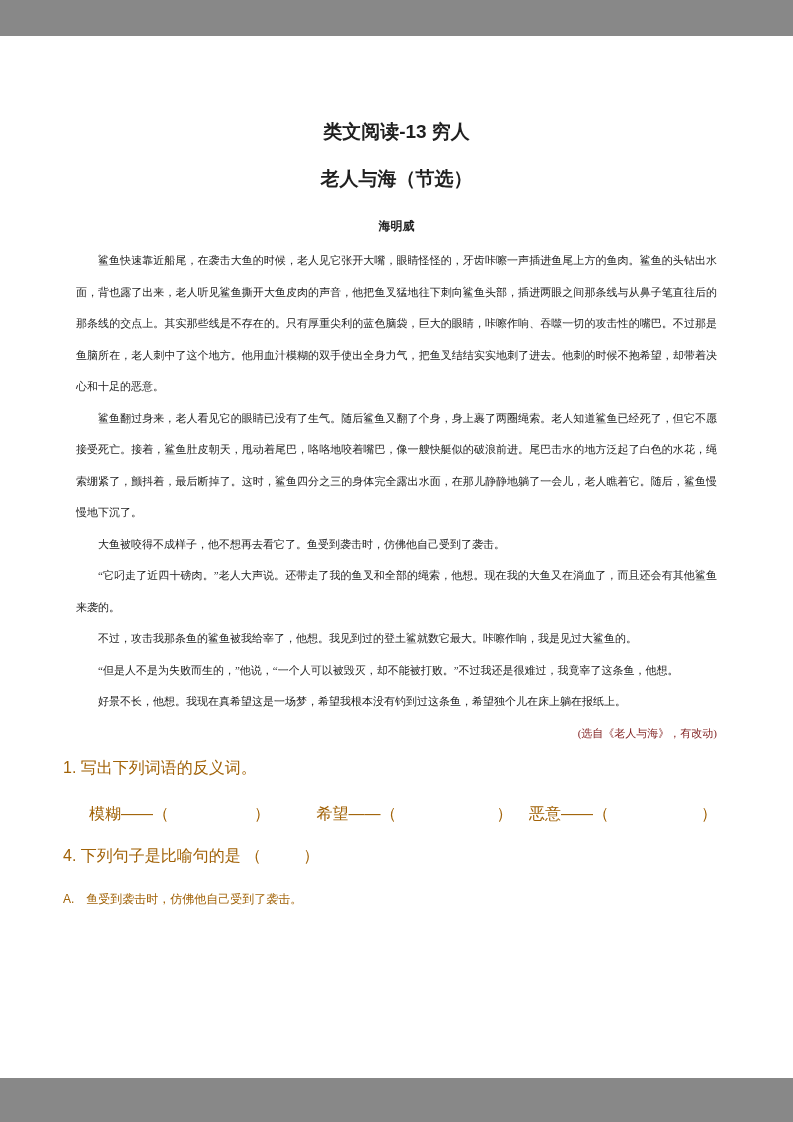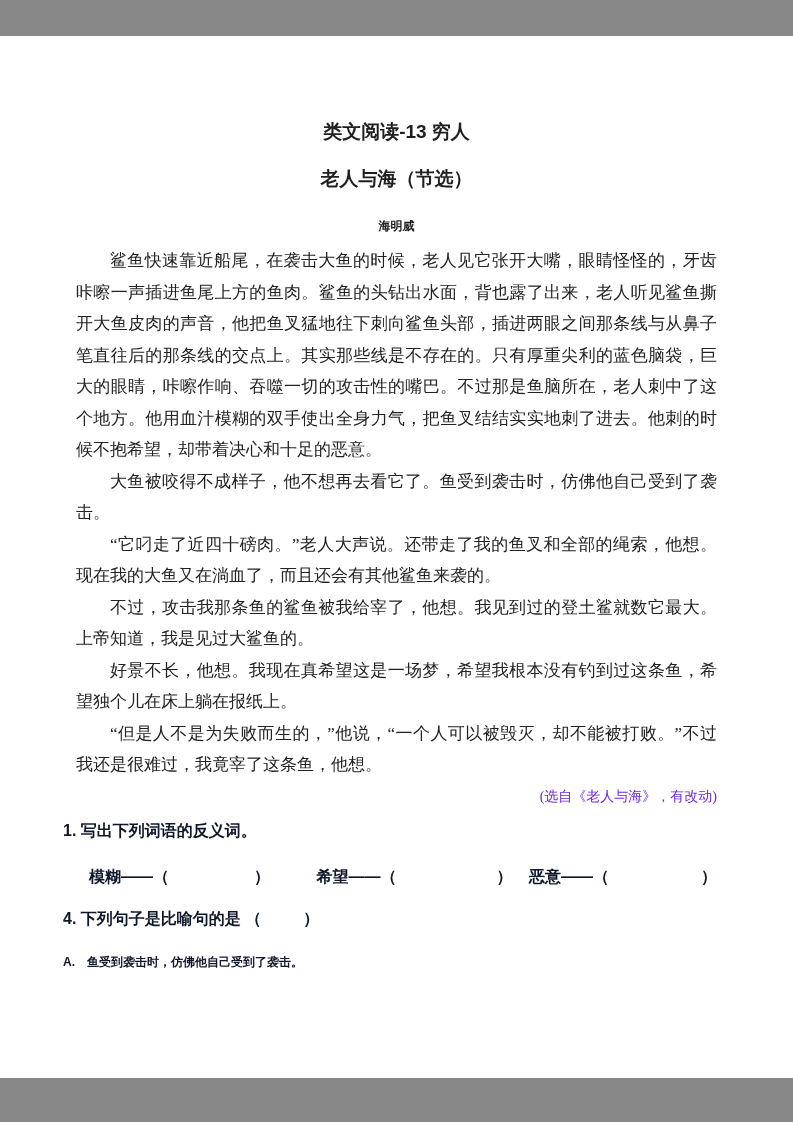--- a/index.html
+++ b/index.html
@@ -29,39 +29,38 @@
   .doc-subtitle { margin-bottom: 27px; text-align: center; }
   .doc-author {
     text-align: center;
     font-family: "Liberation Sans", "DejaVu Sans", sans-serif;
     font-weight: bold;
     font-size: 12px;
     line-height: 20px;
     margin-bottom: 9px;
   }
   .passage p {
-    font-size: 17px;
+    font-size: 11px;
     line-height: 31.5px;
     text-align: justify;
     text-indent: 2em;
     color: #222222;
     font-family: Liberation Serif, serif;
   }
   .attribution {
-    font-size: 14px;
+    font-size: 11px;
     line-height: 31.5px;
     text-align: right;
-    color: #6d28d9;
+    color: #7f1d1d;
   }
   .questions {
     margin-left: -13px;
     margin-top: 8px;
     font-family: "Liberation Sans", "DejaVu Sans", sans-serif;
-    color: #0f172a;
-    font-weight: bold;
+    color: #a16207;
   }
   .q-label {
     font-size: 16px;
     line-height: 22px;
   }
   .q1-blanks {
     margin-top: 23px;
     padding-left: 26px;
     font-size: 16px;
     line-height: 23px;
@@ -89,25 +88,26 @@
 
 <div class="page">
   <div class="doc">
 
     <div class="doc-title">类文阅读-13 穷人</div>
     <div class="doc-subtitle">老人与海（节选）</div>
     <div class="doc-author">海明威</div>
 
     <div class="passage">
       <p>鲨鱼快速靠近船尾，在袭击大鱼的时候，老人见它张开大嘴，眼睛怪怪的，牙齿咔嚓一声插进鱼尾上方的鱼肉。鲨鱼的头钻出水面，背也露了出来，老人听见鲨鱼撕开大鱼皮肉的声音，他把鱼叉猛地往下刺向鲨鱼头部，插进两眼之间那条线与从鼻子笔直往后的那条线的交点上。其实那些线是不存在的。只有厚重尖利的蓝色脑袋，巨大的眼睛，咔嚓作响、吞噬一切的攻击性的嘴巴。不过那是鱼脑所在，老人刺中了这个地方。他用血汁模糊的双手使出全身力气，把鱼叉结结实实地刺了进去。他刺的时候不抱希望，却带着决心和十足的恶意。</p>
+      <p>鲨鱼翻过身来，老人看见它的眼睛已没有了生气。随后鲨鱼又翻了个身，身上裹了两圈绳索。老人知道鲨鱼已经死了，但它不愿接受死亡。接着，鲨鱼肚皮朝天，甩动着尾巴，咯咯地咬着嘴巴，像一艘快艇似的破浪前进。尾巴击水的地方泛起了白色的水花，绳索绷紧了，颤抖着，最后断掉了。这时，鲨鱼四分之三的身体完全露出水面，在那儿静静地躺了一会儿，老人瞧着它。随后，鲨鱼慢慢地下沉了。</p>
       <p>大鱼被咬得不成样子，他不想再去看它了。鱼受到袭击时，仿佛他自己受到了袭击。</p>
       <p>“它叼走了近四十磅肉。”老人大声说。还带走了我的鱼叉和全部的绳索，他想。现在我的大鱼又在淌血了，而且还会有其他鲨鱼来袭的。</p>
-      <p>不过，攻击我那条鱼的鲨鱼被我给宰了，他想。我见到过的登土鲨就数它最大。上帝知道，我是见过大鲨鱼的。</p>
+      <p>不过，攻击我那条鱼的鲨鱼被我给宰了，他想。我见到过的登土鲨就数它最大。咔嚓作响，我是见过大鲨鱼的。</p>
+      <p>“但是人不是为失败而生的，”他说，“一个人可以被毁灭，却不能被打败。”不过我还是很难过，我竟宰了这条鱼，他想。</p>
       <p>好景不长，他想。我现在真希望这是一场梦，希望我根本没有钓到过这条鱼，希望独个儿在床上躺在报纸上。</p>
-      <p>“但是人不是为失败而生的，”他说，“一个人可以被毁灭，却不能被打败。”不过我还是很难过，我竟宰了这条鱼，他想。</p>
       <div class="attribution">(选自《老人与海》，有改动)</div>
     </div>
 
     <div class="questions">
 
       <div class="q-label">1. 写出下列词语的反义词。</div>
 
       <div class="q1-blanks">
         <span class="blank-group bg-0">
           <span>模糊</span><span>——</span><span>（</span><span class="gap g1"></span><span>）</span>

